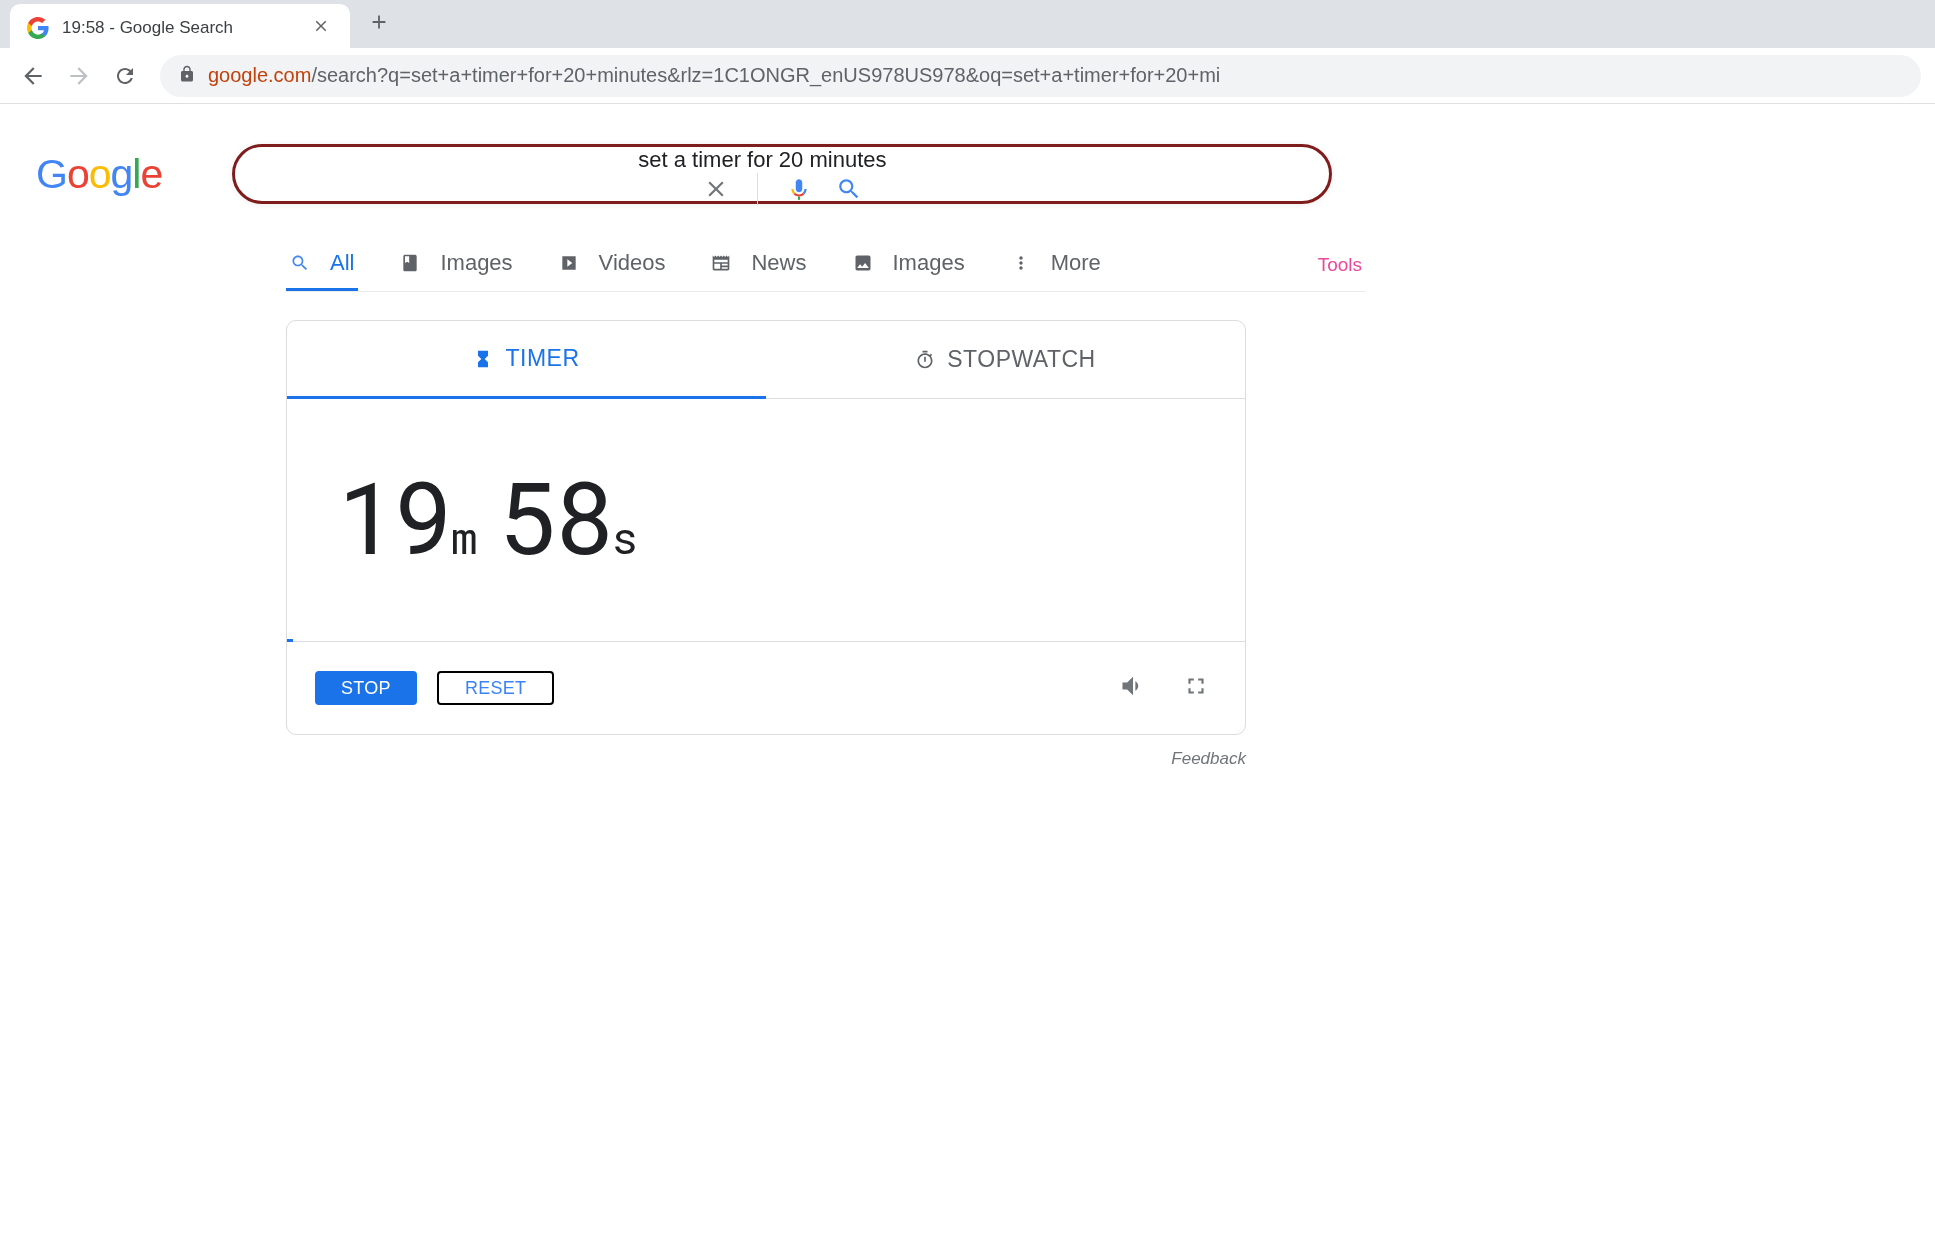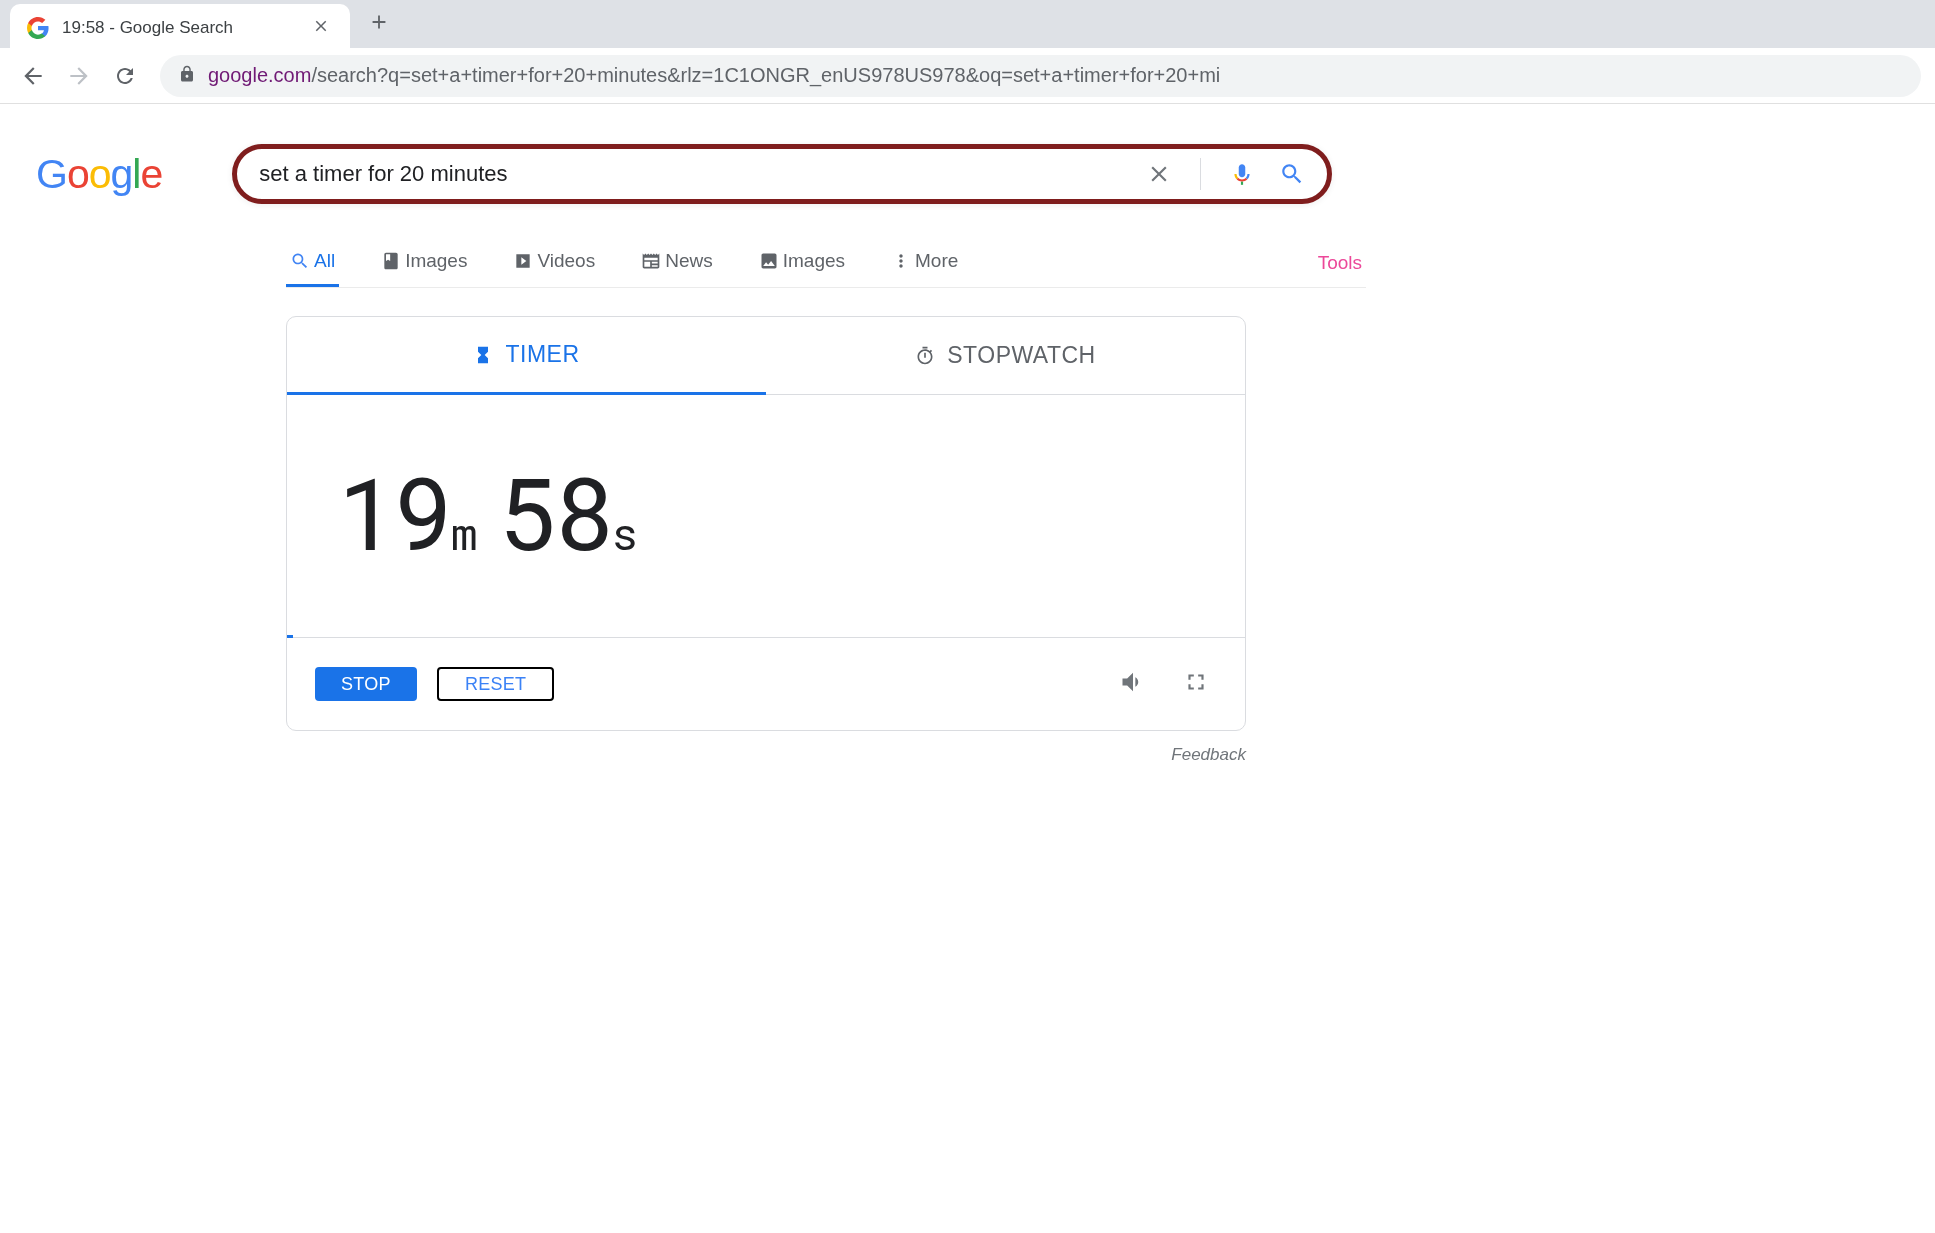--- a/index.html
+++ b/index.html
@@ -13,40 +13,40 @@
     .tab-title { font-size: 17px; color: #3c4043; flex: 1; }
     .tab-close { color: #5f6368; cursor: pointer; padding: 4px; }
     .tab-new { margin-left: 18px; color: #5f6368; cursor: pointer; }
     
     .toolbar { display: flex; align-items: center; background: #fff; height: 56px; padding: 0 14px; border-bottom: 1px solid #e0e0e0; gap: 8px; }
     .nav-btn { width: 38px; height: 38px; display: flex; align-items: center; justify-content: center; color: #5f6368; cursor: pointer; border-radius: 50%; }
     .nav-btn.disabled { color: #bdc1c6; cursor: default; }
     .address-bar { flex: 1; display: flex; align-items: center; background: #f1f3f4; border-radius: 22px; height: 42px; padding: 0 18px; margin-left: 8px; gap: 12px; }
     .lock-ic { color: #5f6368; }
     .url-text { font-size: 20px; color: #202124; white-space: nowrap; overflow: hidden; }
-    .url-domain { color: #701a75; }
+    .url-domain { color: #c2410c; }
     .url-path { color: #5f6368; }
     
     
     .google-page { padding: 40px 0 0 36px; }
     .search-row { display: flex; align-items: center; gap: 70px; }
     .google-logo { font-size: 41px; font-weight: 500; letter-spacing: -1px; }
     .g-b { color: #4285f4; }
     .g-r { color: #ea4335; }
     .g-y { color: #fbbc05; }
     .g-g { color: #34a853; }
     
-    .search-box { display: flex; align-items: center; border: 5px solid #7f1d1d; border-radius: 30px; height: 60px; width: 1100px; padding: 0 22px; box-shadow: 0 1px 6px rgba(32,33,36,0.08); }
+    .search-box { display: flex; align-items: center; border: 3px solid #7f1d1d; border-radius: 30px; height: 60px; width: 1100px; padding: 0 22px; box-shadow: 0 1px 6px rgba(32,33,36,0.08); flex-direction: column; }
     .search-input { flex: 1; border: none; outline: none; font-size: 22px; color: #202124; background: transparent; }
     .search-actions { display: flex; align-items: center; gap: 24px; }
     .search-divider { width: 1px; height: 32px; background: #dadce0; margin: 0 4px; }
     .search-icon-btn { cursor: pointer; display: flex; align-items: center; justify-content: center; }
     
     .nav-tabs { display: flex; align-items: center; margin-top: 34px; margin-left: 250px; gap: 38px; border-bottom: 1px solid #ebebeb; padding-bottom: 0; width: 1080px; }
-    .nav-tab { display: flex; align-items: center; gap: 4px; font-size: 19px; color: #5f6368; padding: 12px 4px; cursor: pointer; border-bottom: 3px solid transparent; }
+    .nav-tab { display: flex; align-items: center; gap: 20px; font-size: 22px; color: #5f6368; padding: 12px 4px; cursor: pointer; border-bottom: 3px solid transparent; }
     .nav-tab.active { color: #1a73e8; border-bottom-color: #1a73e8; }
     .nav-tab-spacer { flex: 1; }
     .nav-tools { font-size: 19px; color: #ec4899; cursor: pointer; padding: 12px 4px; }
     
     .results-count { margin-left: 250px; margin-top: 22px; font-size: 20px; color: #70757a; }
     
     .timer-card { margin-left: 250px; margin-top: 28px; width: 960px; border: 1px solid #dadce0; border-radius: 10px; overflow: hidden; }
     .timer-tabs { display: flex; }
     .timer-tab { flex: 1; display: flex; align-items: center; justify-content: center; gap: 12px; height: 78px; font-size: 23px; font-weight: 500; letter-spacing: 0.5px; cursor: pointer; }
     .timer-tab.active { color: #1a73e8; border-bottom: 3px solid #1a73e8; }

